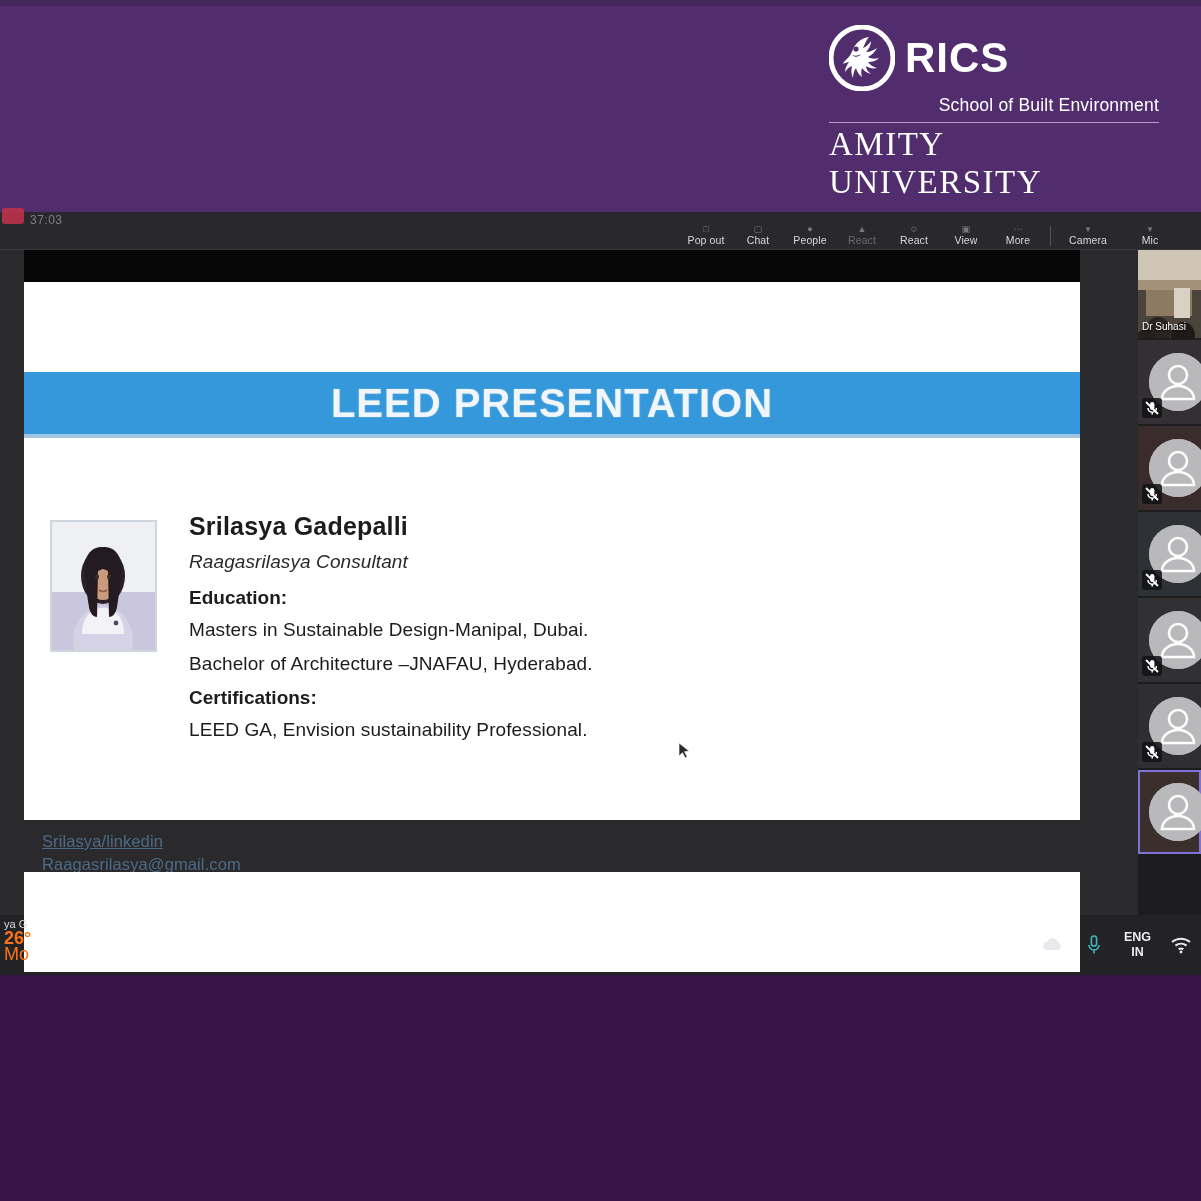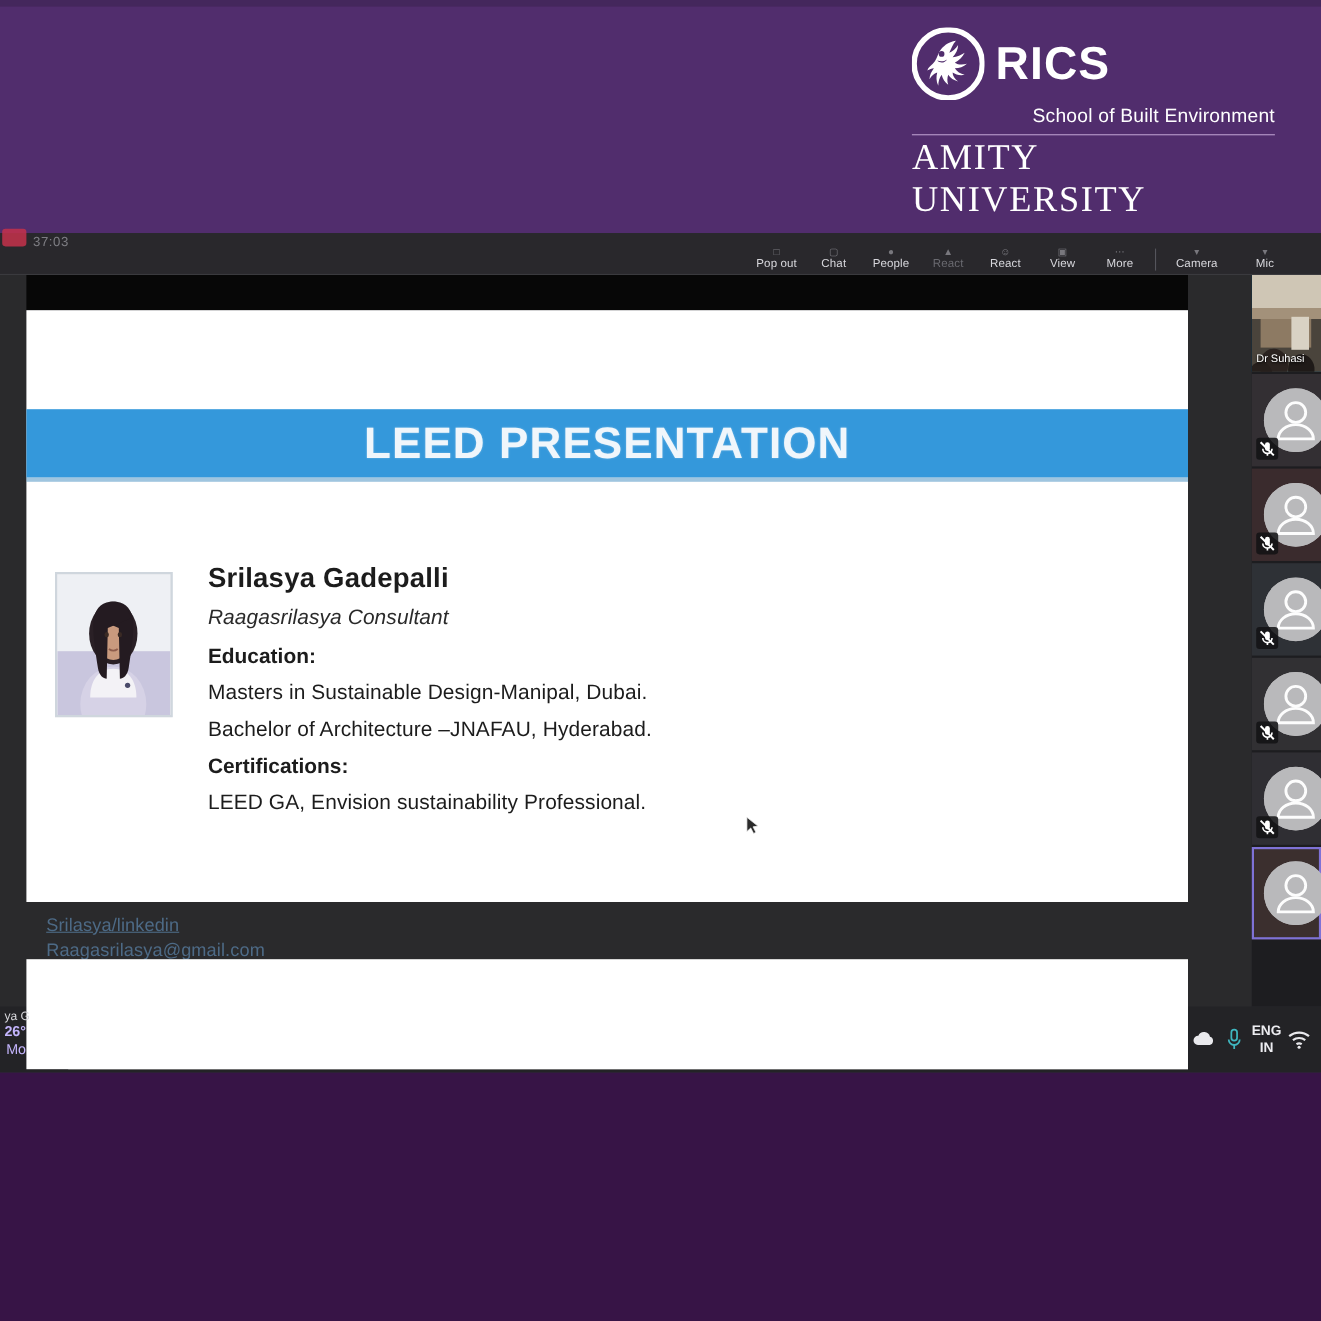--- a/index.html
+++ b/index.html
@@ -73,24 +73,24 @@
   .tile.active{outline:2px solid #7f72d6;outline-offset:-2px;}
   .tile.t2{background:#332f33;}
   .tile.t3{background:#3a2b2d;}
   .tile.t4{background:#2e3136;}
   .tile.t5{background:#313033;}
   .tile.t6{background:#2f2e33;}
   .tile.t7{background:#3b2f2e;}
 
   
   .taskbar{position:absolute;left:0;top:915px;width:1201px;height:60px;background:#232326;}
-  .tb-weather{position:absolute;left:4px;top:930px;color:#c4b5fd;font-size:13px;line-height:16px;text-align:right;}
+  .tb-weather{position:absolute;left:4px;top:930px;color:#f97316;font-size:18px;line-height:16px;}
   .tb-weather .t{font-weight:bold;}
   .tb-app{position:absolute;left:4px;top:893px;color:#d9d9de;font-size:11px;margin-top:25px;}
-  .tray{position:absolute;right:0px;top:915px;height:60px;display:flex;align-items:center;gap:4px;padding-right:8px;}
+  .tray{position:absolute;right:0px;top:915px;height:60px;display:flex;align-items:center;gap:18px;padding-right:8px;}
   .tray-ico{width:24px;height:24px;display:flex;align-items:center;justify-content:center;color:#e6e6ea;}
   .tray-lang{text-align:center;color:#ececf0;font-size:12.5px;font-weight:bold;line-height:15px;}
   .white-strip{position:absolute;left:24px;top:872px;width:1056px;height:100px;background:#fff;}
   .white-strip2{position:absolute;left:62px;top:880px;width:1018px;height:92px;background:#fff;}
 </style>
 </head>
 <body>
 
 <div id="stage">
 

